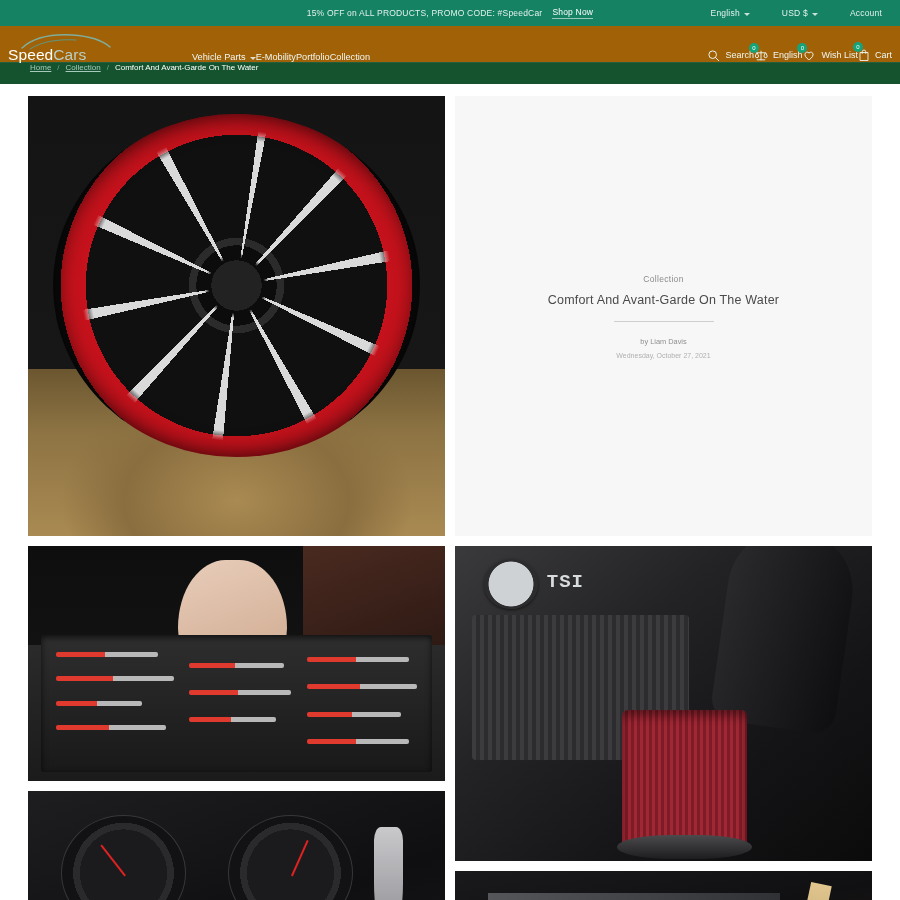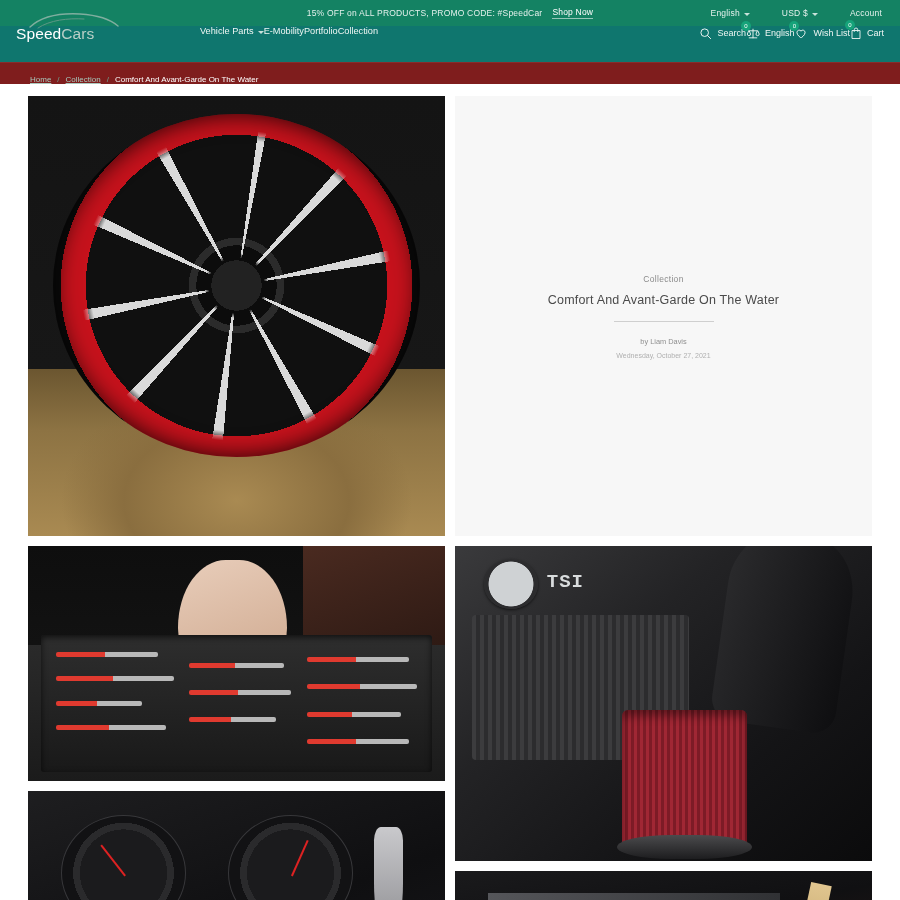--- a/index.html
+++ b/index.html
@@ -53,24 +53,24 @@
     width: 0; height: 0;
     border-left: 3px solid transparent;
     border-right: 3px solid transparent;
     border-top: 3.5px solid rgba(233,245,240,.85);
     position: relative; top: 1px;
   }
 
   
   .header {
     height: 36px;
-    background: #0f766e;
+    background: #a16207;
     display: flex;
-    align-items: flex-start;
-    padding: 0 16px;
+    align-items: flex-end;
+    padding: 0 8px;
     position: relative;
   }
   .logo-wrap { width: 118px; position: relative; }
   .logo-curve { position: absolute; top: -13px; left: 12px; }
   .logo-text {
     font-size: 15.5px;
     letter-spacing: .1px;
     line-height: 1;
     white-space: nowrap;
   }
@@ -109,22 +109,22 @@
     color: #ffffff;
     font-size: 6px;
     display: flex; align-items: center; justify-content: center;
     line-height: 1;
     padding: 0 1px;
   }
 
   
   .crumbbar {
     height: 22px;
-    background: #7f1d1d;
-    display: flex; align-items: flex-end;
+    background: #14532d;
+    display: flex; align-items: flex-start;
     padding: 0 0 0 30px;
     border-top: 1px solid rgba(255,255,255,.07);
   }
   .crumb { font-size: 8px; color: #a8c9bd; white-space: nowrap; }
   .crumb.active { color: #ffffff; }
   .crumb-sep { font-size: 8px; color: #6fa392; margin: 0 6px; }
 
   
   .page { padding: 12px 28px 0 28px; }
   .grid {

